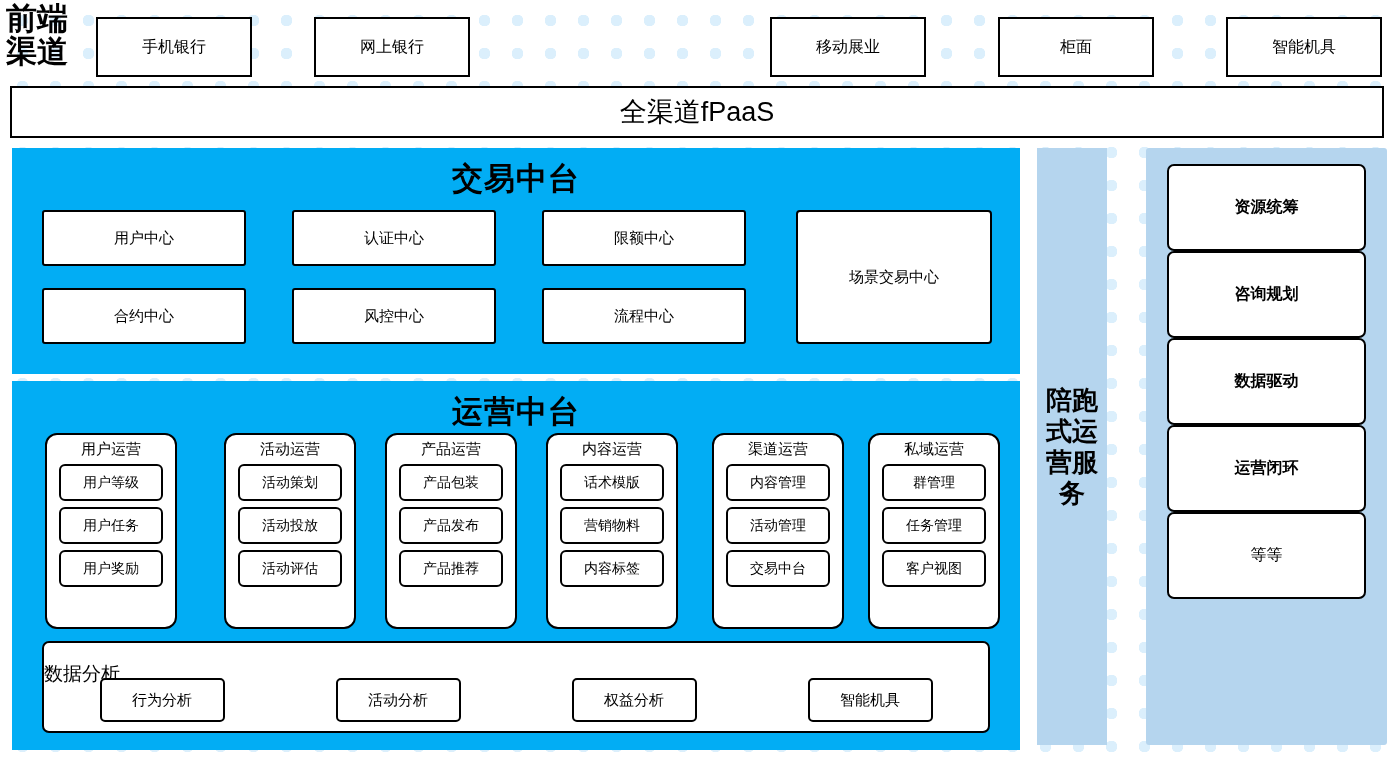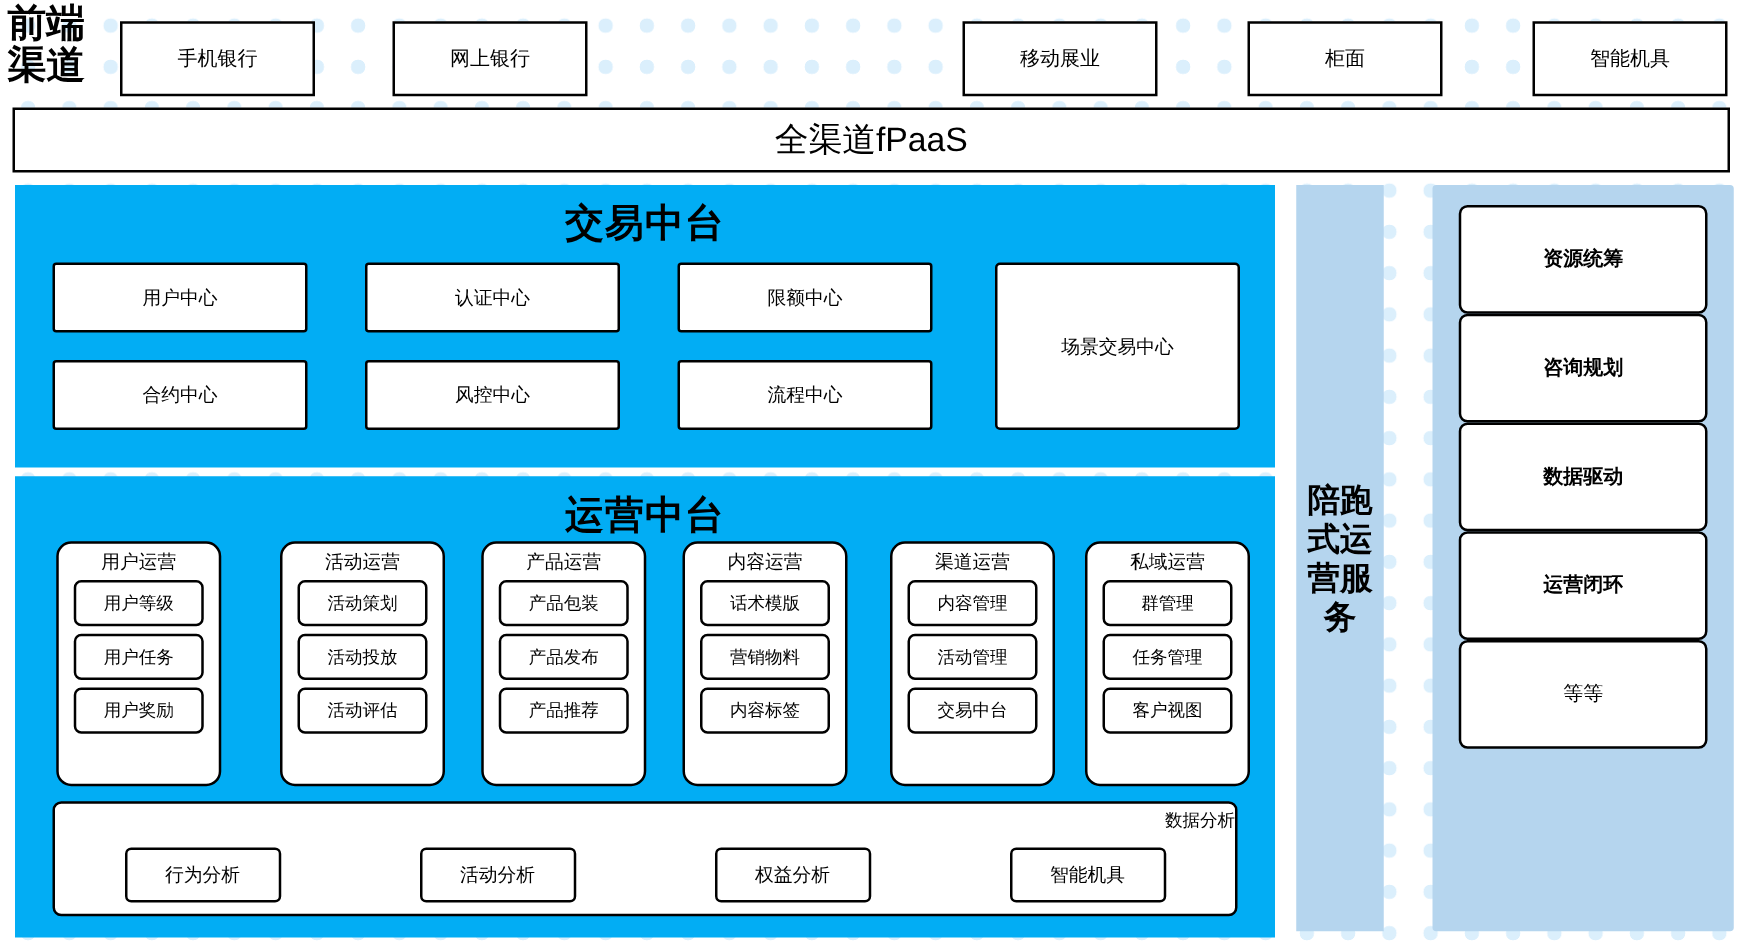--- a/index.html
+++ b/index.html
@@ -154,23 +154,23 @@
   #data-analysis {
     position: absolute;
     left: 30px; top: 260px;
     width: 948px; height: 92px;
     background: #fff;
     border: 2.5px solid #000;
     border-radius: 7px;
   }
   #data-analysis-title {
     width: 100%;
-    text-align: right;
-    font-size: 14px;
-    padding-top: 5px;
+    text-align: left;
+    font-size: 19px;
+    padding-top: 18px;
     color: #000;
   }
   #data-analysis-row {
     position: absolute;
     left: 0; top: 34px;
     width: 100%;
     height: 46px;
     display: flex;
     justify-content: space-around;
     align-items: center;

